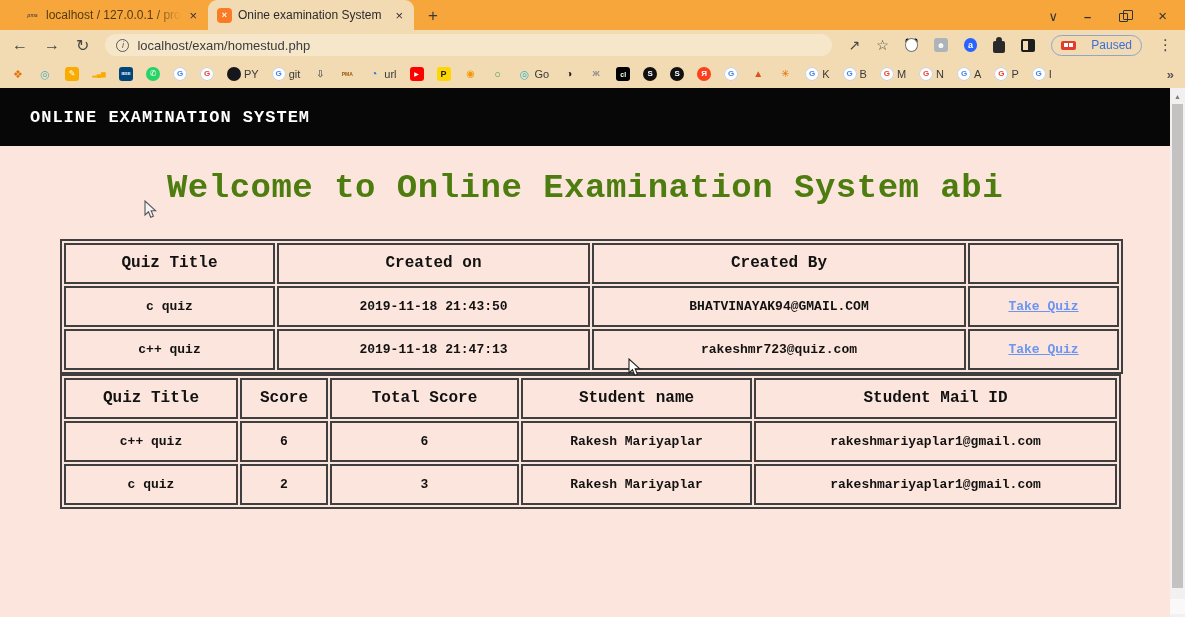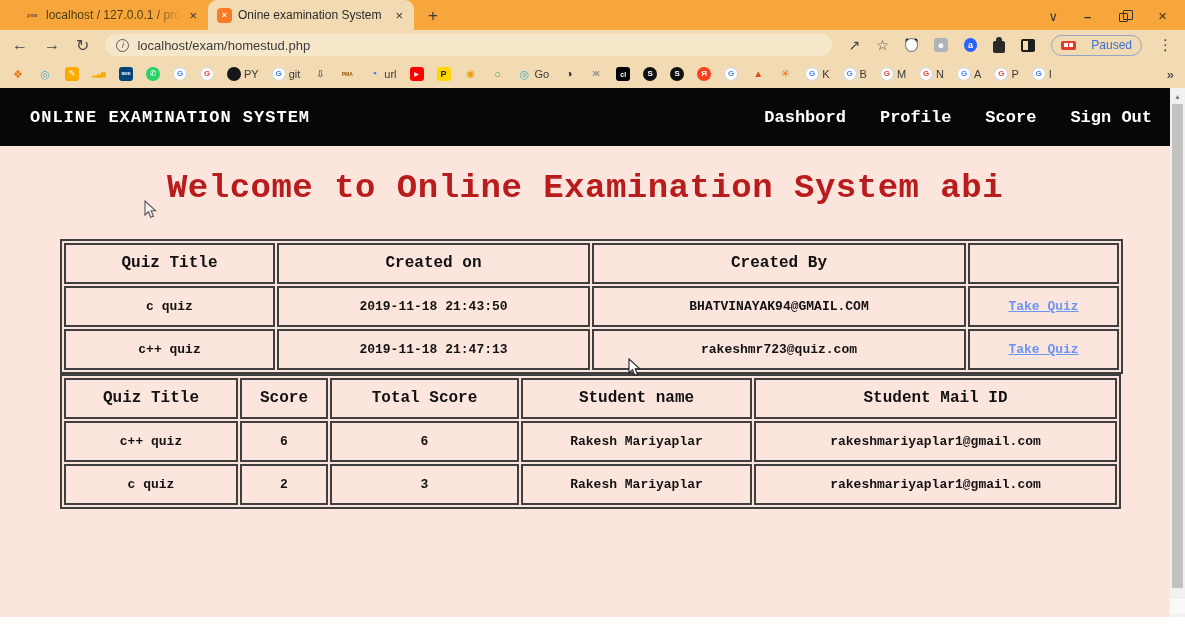--- a/index.html
+++ b/index.html
@@ -63,21 +63,21 @@
   .bm-overflow{margin-left:auto;font-size:13px;color:#555;font-weight:bold;}
 
   
   .viewport{display:flex;height:511px;}
   .page{width:1170px;height:529px;background:var(--page-bg);overflow:hidden;position:relative;
         font-family:"Liberation Mono","DejaVu Sans Mono",monospace;font-weight:700;}
   .sitenav{height:58px;background:var(--nav-bg);display:flex;align-items:center;padding:0 18px 0 30px;}
   .brand{color:#fff;font-size:17px;letter-spacing:1px;}
   .sitelinks{margin-left:auto;display:flex;gap:34px;}
   .sitelinks a{color:#fff;font-size:17px;text-decoration:none;cursor:pointer;}
-  h1.welcome{font-size:34px;letter-spacing:0.5px;color:#b91c1c;text-align:center;margin:22px 0 30px;line-height:1.2;}
+  h1.welcome{font-size:34px;letter-spacing:0.5px;color:#4d7c0f;text-align:center;margin:22px 0 30px;line-height:1.2;}
   h2.leader{font-size:35px;color:var(--heading-blue);text-align:center;margin:34px 0 26px;line-height:1.2;}
   table.t{margin-left:60px;border-collapse:separate;border-spacing:2px;border:2px solid var(--table-border);table-layout:fixed;}
   table.t th,table.t td{border:2px solid var(--table-border);text-align:center;height:41px;overflow:hidden;white-space:nowrap;}
   table.t th{font-size:16px;color:#121212;}
   table.t td{font-size:13px;color:#121212;font-weight:700;}
   a.takequiz{color:var(--link-blue);text-decoration:underline;font-size:13px;cursor:pointer;}
   .cursor{position:absolute;pointer-events:none;}
 
   .vscroll{width:15px;height:529px;background:#F2F0F0;display:flex;flex-direction:column;align-items:center;}
   .sarrow{color:#7B7B7B;font-size:7px;height:16px;display:flex;align-items:center;justify-content:center;width:100%;flex:0 0 auto;}
@@ -249,26 +249,20 @@
         <span class="bml">I</span>
       </span>
       <span class="bm-overflow">»</span>
   </div>
 
   <div class="viewport">
     <div class="page">
 
       <div class="sitenav">
         <span class="brand">ONLINE EXAMINATION SYSTEM</span>
-        <nav class="sitelinks">
-          <a>Dashbord</a>
-          <a>Profile</a>
-          <a>Score</a>
-          <a>Sign Out</a>
-        </nav>
       </div>
 
       <h1 class="welcome">Welcome to Online Examination System abi</h1>
 
       <table class="t quiz">
         <colgroup>
             <col style="width:211px">
             <col style="width:313px">
             <col style="width:374px">
             <col style="width:151px">

